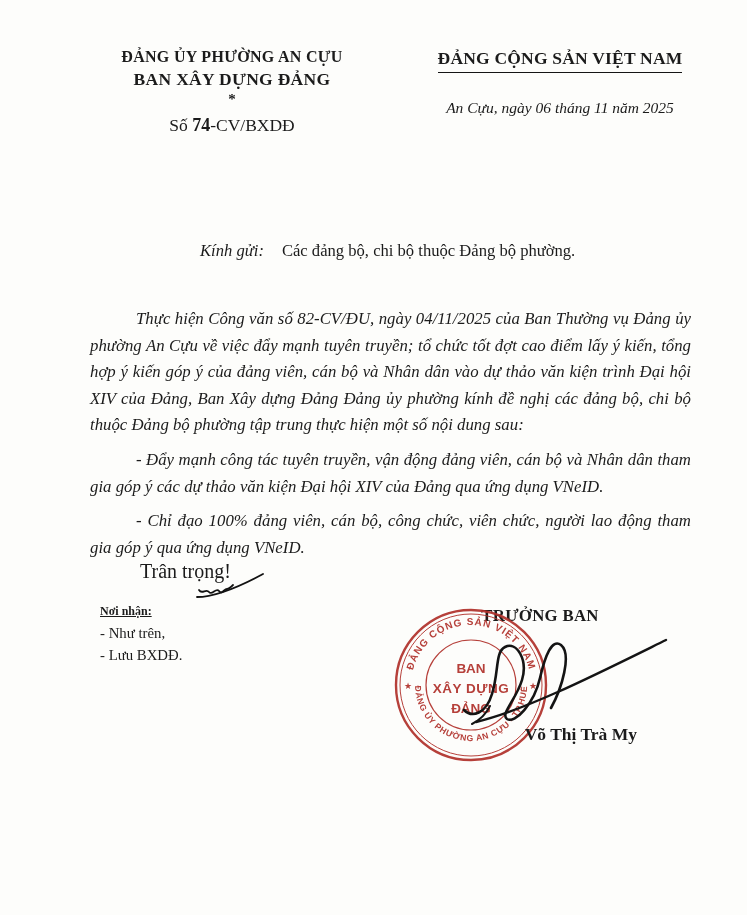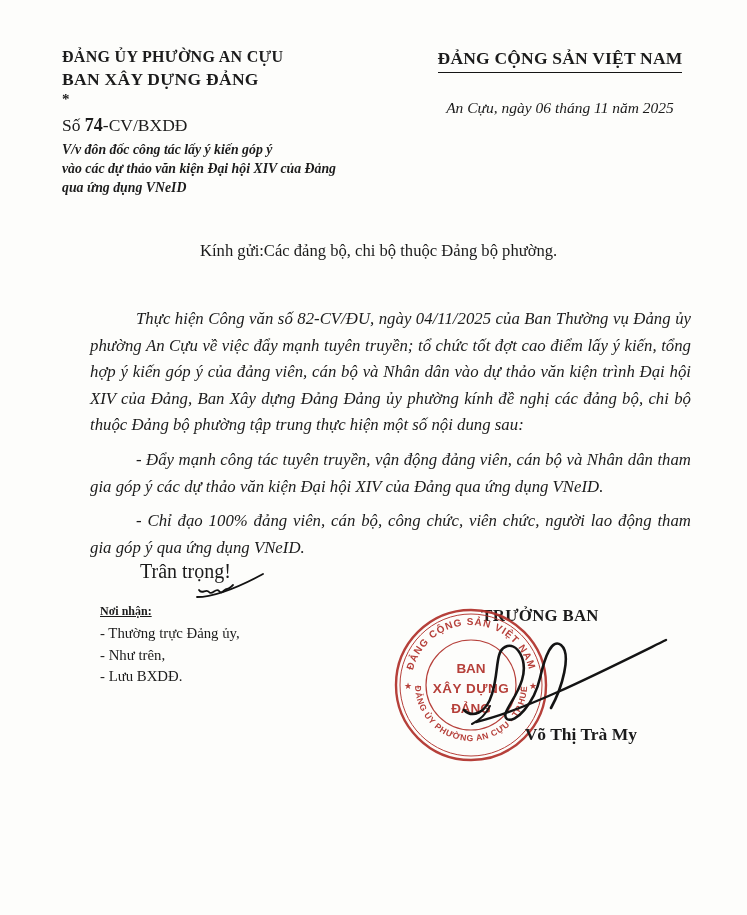--- a/index.html
+++ b/index.html
@@ -9,20 +9,21 @@
     margin: 0 auto;
     background: #fdfdfb;
     font-family: "Liberation Serif", "DejaVu Serif", serif;
     color: #1b1b1b;
     overflow: hidden;
   }
 
   
   .header-left {
     position: absolute; left: 62px; top: 48px; width: 340px;
+    text-align: center;
   }
   .org-parent { font-weight: bold; font-size: 16px; letter-spacing: .3px; }
   .org-name   { font-weight: bold; font-size: 17.5px; letter-spacing: .3px; margin-top: 3px; }
   .org-star   { font-weight: bold; font-size: 15px; line-height: 14px; margin-top: 2px; }
   .doc-number { font-size: 17.5px; margin-top: 9px; }
   .doc-number .num { font-weight: bold; font-size: 18px; }
   .subject    { font-weight: bold; font-style: italic; font-size: 13.8px; line-height: 19px; margin-top: 4px; }
 
   .header-right {
     position: absolute; left: 405px; top: 48px; width: 310px;
@@ -30,22 +31,22 @@
   }
   .national {
     display: inline-block;
     font-weight: bold; font-size: 17.5px; letter-spacing: .2px;
     padding-bottom: 3px; border-bottom: 1.8px solid #151515;
   }
   .dateline { font-weight: normal; font-style: italic; font-size: 15.5px; margin-top: 26px; }
 
   
   .recipient { position: absolute; left: 200px; top: 241px; font-size: 16.6px; white-space: nowrap; }
-  .recipient .label { }
-  .recipient .value { }
+  .recipient .label { font-style: italic; }
+  .recipient .value { margin-left: 18px; }
 
   
   .body-text {
     position: absolute; left: 90px; top: 306px; width: 601px;
     font-size: 16.8px; line-height: 26.6px; text-align: justify; font-style: italic;
   }
   .body-text p { margin: 0 0 8px 0; text-indent: 46px; }
 
   .closing { position: absolute; left: 140px; top: 560px; font-size: 20px; }
   .closing-flourish { position: absolute; left: 193px; top: 566px; }
@@ -70,25 +71,20 @@
 </head>
 <body>
 
 <div class="page">
 
   <div class="header-left">
     <div class="org-parent">ĐẢNG ỦY PHƯỜNG AN CỰU</div>
     <div class="org-name">BAN XÂY DỰNG ĐẢNG</div>
     <div class="org-star">*</div>
     <div class="doc-number"><span>Số </span><span class="num">74</span><span>-CV/BXDĐ</span></div>
-    <div class="subject">
-      <div>V/v đôn đốc công tác lấy ý kiến góp ý</div>
-      <div>vào các dự thảo văn kiện Đại hội XIV của Đảng</div>
-      <div>qua ứng dụng VNeID</div>
-    </div>
   </div>
 
   <div class="header-right">
     <div class="national">ĐẢNG CỘNG SẢN VIỆT NAM</div>
     <div class="dateline">An Cựu, ngày 06 tháng 11 năm 2025</div>
   </div>
 
   <div class="recipient">
     <span class="label">Kính gửi:</span><span class="value">Các đảng bộ, chi bộ thuộc Đảng bộ phường.</span>
   </div>
@@ -100,21 +96,20 @@
   </div>
 
   <div class="closing">Trân trọng!</div>
   <svg class="closing-flourish" width="74" height="36" viewBox="0 0 74 36">
     <path d="M6,24 C9,29 13,22 16,26 C19,30 23,21 26,25 C29,29 31,23 34,23 C36,23 38,21 40,19" fill="none" stroke="#121212" stroke-width="1.8" stroke-linecap="round"></path>
     <path d="M4,31 C20,31 44,22 70,8" fill="none" stroke="#121212" stroke-width="1.8" stroke-linecap="round"></path>
   </svg>
 
   <div class="noi-nhan">
     <div class="title">Nơi nhận:</div>
-    <div class="item">- Thường trực Đảng ủy,</div>
     <div class="item">- Như trên,</div>
     <div class="item">- Lưu BXDĐ.</div>
   </div>
 
   <div class="sign-title">TRƯỞNG BAN</div>
 
   <div class="stamp-wrap">
     <svg width="158" height="158" viewBox="0 0 158 158">
       <defs>
         <path id="arcTop" d="M 19 79 A 60 60 0 0 1 139 79"></path>

